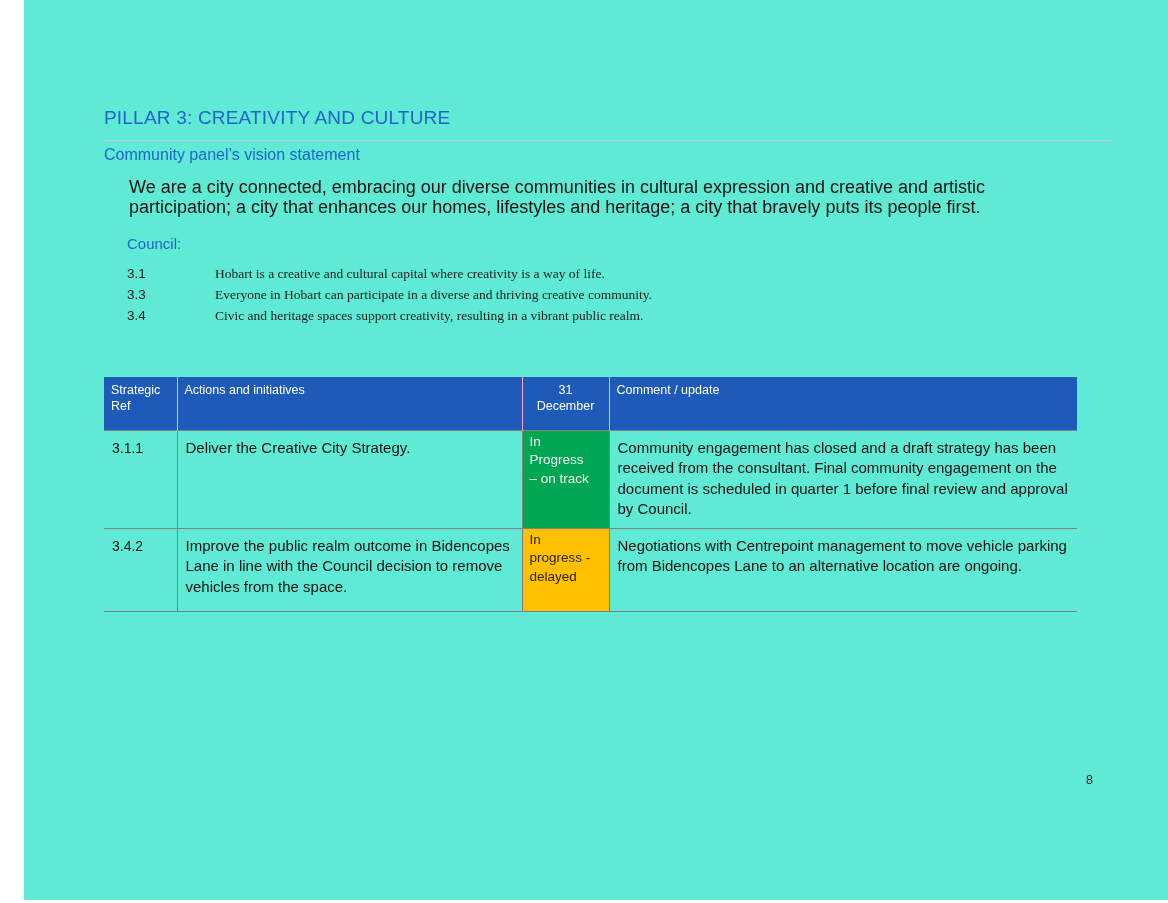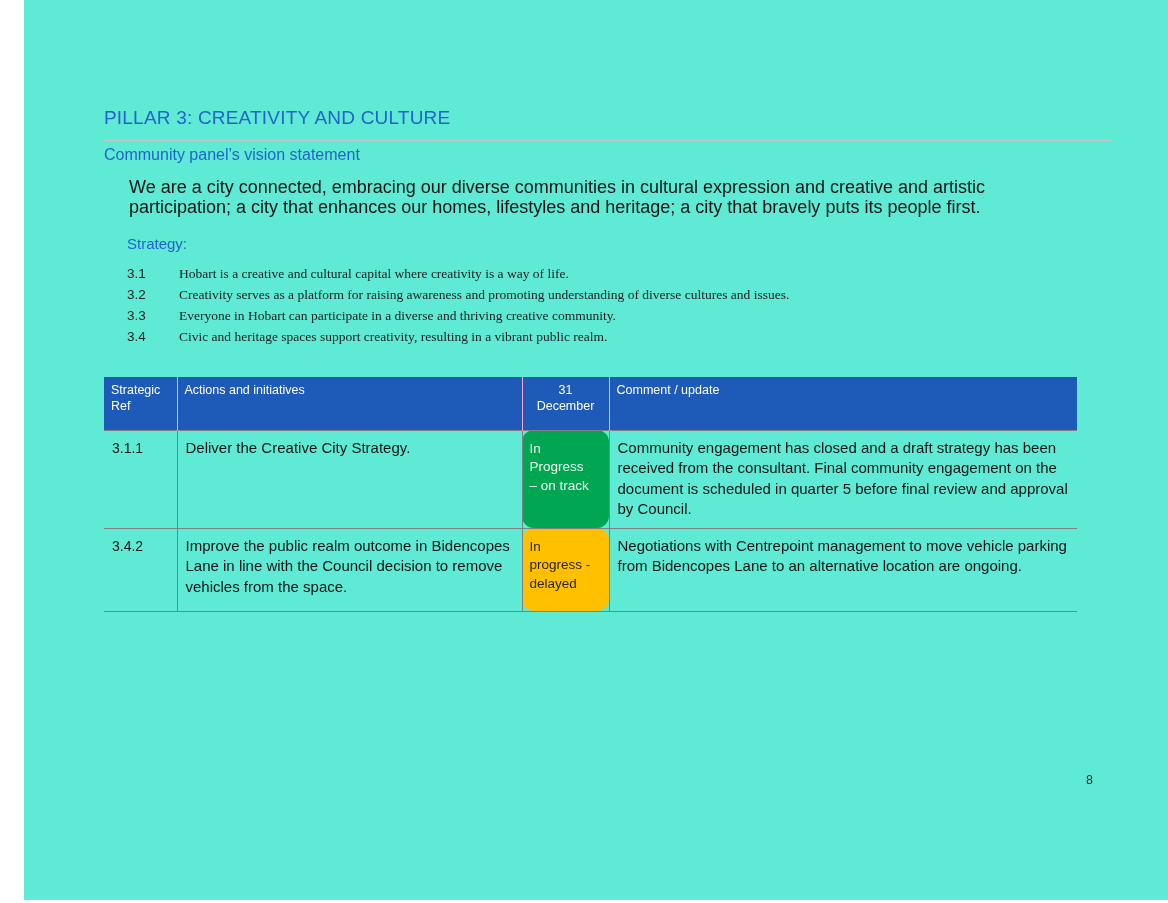--- a/index.html
+++ b/index.html
@@ -28,21 +28,21 @@
   }
   .vision-text {
     position: absolute; left: 105px; top: 178px; width: 948px;
     font-size: 18px; line-height: 19.5px; color: #141414;
   }
   .outcomes-heading {
     position: absolute; left: 103px; top: 235px;
     font-size: 15px; color: #2265C8; white-space: nowrap;
   }
   .outcomes-list { position: absolute; left: 103px; top: 263px; width: 930px; }
-  .outcome-item { display: flex; height: 21px; line-height: 21px; font-size: 13.5px; color: #222222; }
+  .outcome-item { display: flex; height: 21px; line-height: 21px; font-size: 13.5px; color: #222222; gap: 36px; }
   .outcome-ref { width: 52px; flex: 0 0 52px; }
   .outcome-text { flex: 1; white-space: nowrap; font-family: Liberation Serif, serif; }
 
   table.status-table {
     position: absolute; left: 80px; top: 377px; width: 973px;
     border-collapse: collapse; table-layout: fixed;
   }
   .status-table thead th {
     background: #1E5BB8; color: #ffffff;
     font-size: 12.5px; font-weight: normal; text-align: left;
@@ -56,47 +56,43 @@
     font-size: 15px; line-height: 20.5px; color: #141414;
     border-top: 1px solid #808080;
   }
   .status-table tbody td + td { border-left: 1px solid #808080; }
   .status-table tbody tr:last-child td { border-bottom: 1px solid #808080; }
   .status-table tbody tr.row-1 td { height: 98px; }
   .status-table tbody tr.row-2 td { height: 83px; }
   .status-table td.ref-cell { font-size: 14px; }
   .status-table td.status-cell {
     font-size: 13.5px; line-height: 18.5px;
-    padding: 9px 7px; white-space: pre-line; border-radius: 12px;
+    padding: 2px 7px; white-space: pre-line;
   }
   .page-number {
     position: absolute; left: 1062px; top: 773px;
     font-size: 12.5px; color: #222222;
   }
 </style>
 </head>
 <body>
 
 <div class="doc-page">
 
   <div class="pillar-title">PILLAR 3: CREATIVITY AND CULTURE</div>
   <div class="title-rule"></div>
   <div class="vision-heading">Community panel’s vision statement</div>
   <div class="vision-text">We are a city connected, embracing our diverse communities in cultural expression and creative and artistic participation; a city that enhances our homes, lifestyles and heritage; a city that bravely puts its people first.</div>
 
-  <div class="outcomes-heading">Strategy:</div>
+  <div class="outcomes-heading">Council:</div>
 
   <div class="outcomes-list">
     <div class="outcome-item">
       <span class="outcome-ref">3.1</span>
       <span class="outcome-text">Hobart is a creative and cultural capital where creativity is a way of life.</span>
-    </div>
-    <div class="outcome-item">
-      <span class="outcome-ref">3.2</span>
-      <span class="outcome-text">Creativity serves as a platform for raising awareness and promoting understanding of diverse cultures and issues.</span>
     </div>
     <div class="outcome-item">
       <span class="outcome-ref">3.3</span>
       <span class="outcome-text">Everyone in Hobart can participate in a diverse and thriving creative community.</span>
     </div>
     <div class="outcome-item">
       <span class="outcome-ref">3.4</span>
       <span class="outcome-text">Civic and heritage spaces support creativity, resulting in a vibrant public realm.</span>
     </div>
   </div>
@@ -118,21 +114,21 @@
         <th>Comment / update</th>
       </tr>
     </thead>
     <tbody>
       <tr class="row-1">
         <td class="ref-cell">3.1.1</td>
         <td>Deliver the Creative City Strategy.</td>
         <td class="status-cell" style="background-color: rgb(0, 166, 81); color: rgb(241, 245, 241);">In
 Progress
 – on track</td>
-        <td>Community engagement has closed and a draft strategy has been received from the consultant. Final community engagement on the document is scheduled in quarter 5 before final review and approval by Council.</td>
+        <td>Community engagement has closed and a draft strategy has been received from the consultant. Final community engagement on the document is scheduled in quarter 1 before final review and approval by Council.</td>
       </tr>
       <tr class="row-2">
         <td class="ref-cell">3.4.2</td>
         <td>Improve the public realm outcome in Bidencopes Lane in line with the Council decision to remove vehicles from the space.</td>
         <td class="status-cell" style="background-color: rgb(255, 192, 0); color: rgb(43, 36, 0);">In
 progress -
 delayed</td>
         <td>Negotiations with Centrepoint management to move vehicle parking from Bidencopes Lane to an alternative location are ongoing.</td>
       </tr>
     </tbody>

